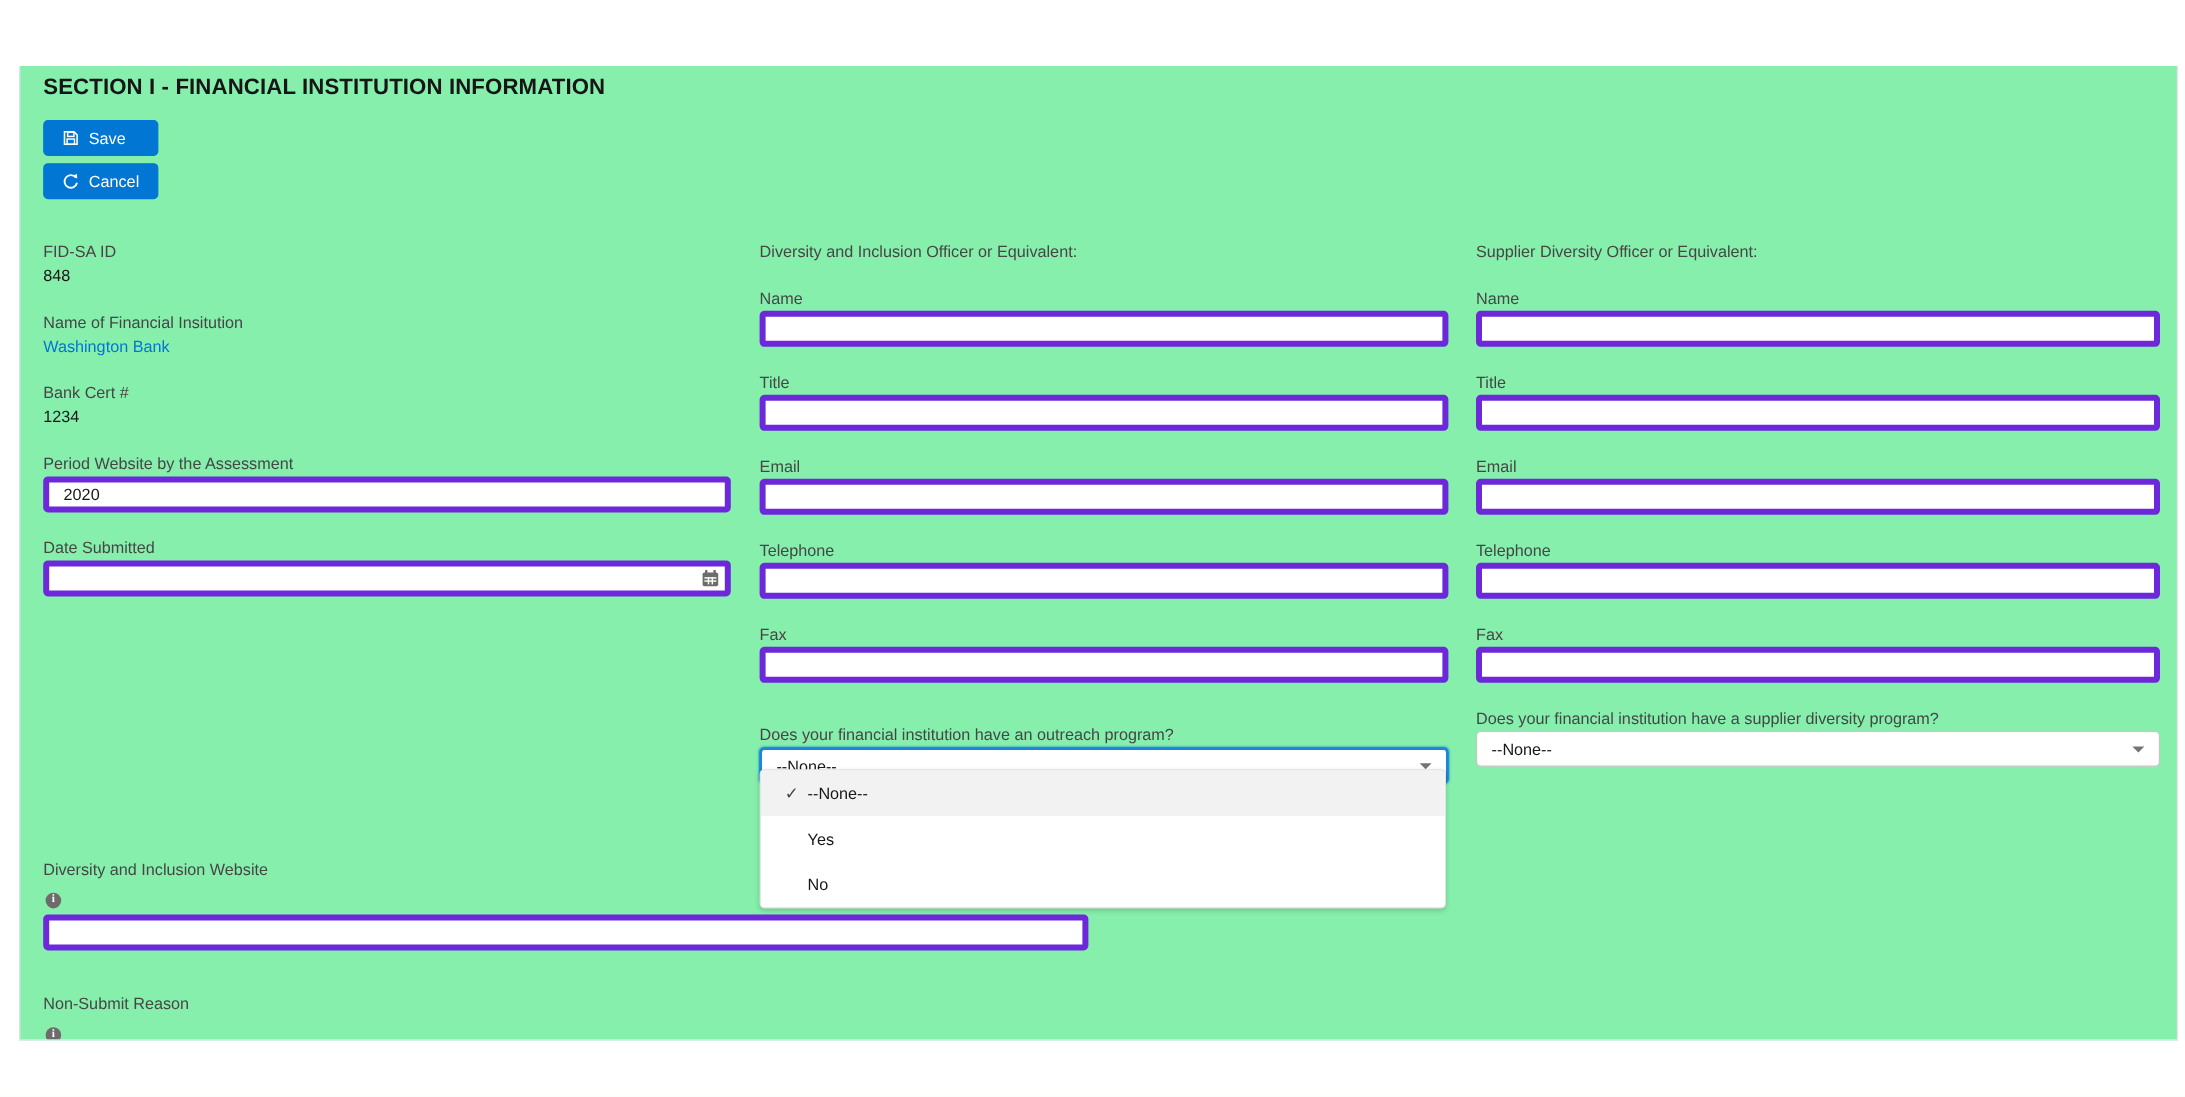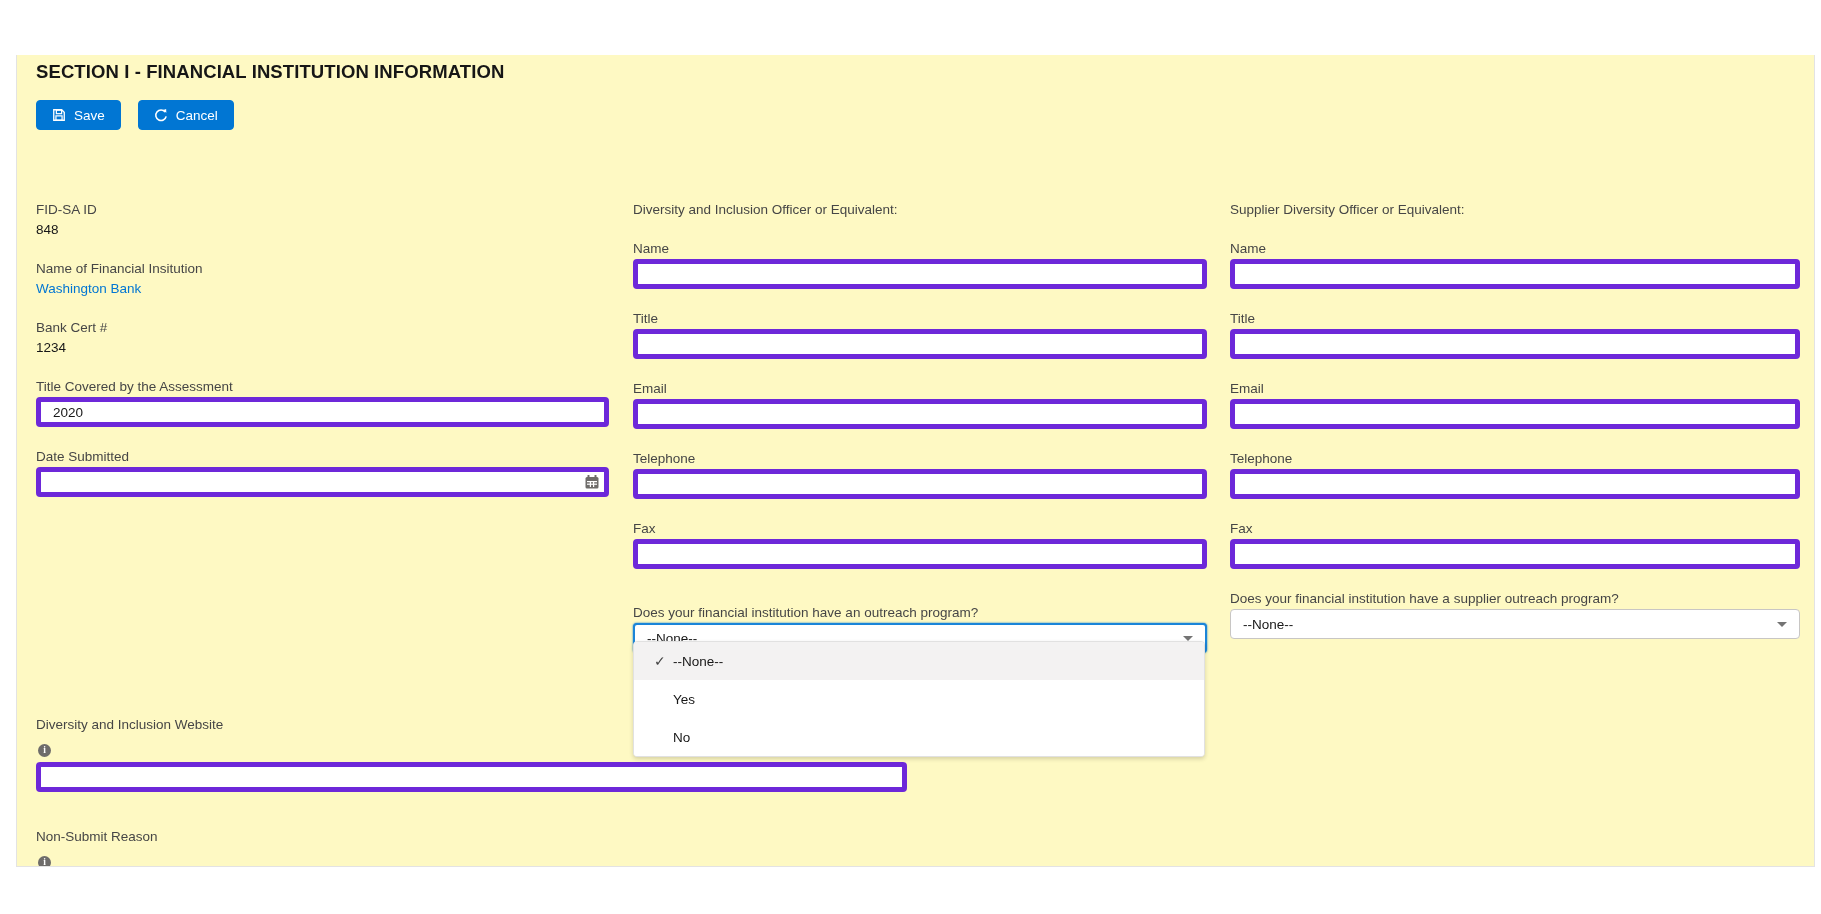--- a/index.html
+++ b/index.html
@@ -2,29 +2,29 @@
 <html><head>
 <meta charset="utf-8">
 <style>
   * { box-sizing: border-box; margin: 0; padding: 0; }
   html, body { width: 1821px; height: 914px; background: #ffffff; overflow: hidden; }
   body { position: relative; font-family: "Liberation Sans", sans-serif; color: #464646; }
 
   .card {
     position: absolute; left: 16px; top: 55px; width: 1799px; height: 812px;
     border-left: 1px solid #e3e3e3; border-right: 1px solid #e3e3e3; border-bottom: 1px solid #e3e3e3;
-    background: #fef9c3; overflow: hidden;
+    background: #86efac; overflow: hidden;
   }
 
   .section-title {
     position: absolute; left: 19px; top: 6px;
     font-size: 18.5px; font-weight: bold; color: #161616; letter-spacing: 0.1px;
   }
 
-  .btn-row { position: absolute; left: 19px; top: 45px; display: flex; gap: 17px; }
+  .btn-row { position: absolute; left: 19px; top: 45px; display: flex; gap: 6px; flex-direction: column; }
   .btn {
     display: inline-flex; align-items: center; gap: 8px;
     height: 30px; padding: 0 15px; border: 1px solid #0176d3; border-radius: 4px;
     background: #0176d3; color: #fff; font-size: 13.5px; font-family: inherit; cursor: pointer;
   }
   .btn svg { display: block; }
 
   .label { font-size: 13.5px; color: #464646; line-height: 16px; display: block; }
   .value { font-size: 13.5px; color: #171717; line-height: 16px; display: block; }
   .link  { font-size: 13.5px; color: #0176d3; line-height: 16px; display: block; text-decoration: none; cursor: pointer; }
@@ -125,21 +125,21 @@
     </div>
     <div class="ro-group">
       <span class="label">Name of Financial Insitution</span>
       <a class="link">Washington Bank</a>
     </div>
     <div class="ro-group">
       <span class="label">Bank Cert #</span>
       <span class="value">1234</span>
     </div>
     <div class="field">
-      <span class="label">Title Covered by the Assessment</span>
+      <span class="label">Period Website by the Assessment</span>
       <input class="text-input" type="text" value="2020" style="">
     </div>
     <div class="field">
       <span class="label">Date Submitted</span>
       <div class="input-wrap">
         <input class="text-input" type="text" value="" style="">
         <button class="cal-btn">
           <svg width="16" height="16" viewBox="0 0 16 16">
             <rect x="3.5" y="1" width="2" height="3.5" rx="0.5" fill="#6e6c6a"></rect>
             <rect x="10.5" y="1" width="2" height="3.5" rx="0.5" fill="#6e6c6a"></rect>
@@ -216,21 +216,21 @@
     </div>
     <div class="field">
       <span class="label">Telephone</span>
       <input class="text-input" type="text" value="" style="">
     </div>
     <div class="field">
       <span class="label">Fax</span>
       <input class="text-input" type="text" value="" style="">
     </div>
     <div class="field" style="margin-bottom:0;">
-      <span class="label">Does your financial institution have a supplier outreach program?</span>
+      <span class="label">Does your financial institution have a supplier diversity program?</span>
       <div class="combobox">
         <span class="cb-text">--None--</span>
         <span class="triangle"></span>
       </div>
     </div>
   </div>
 
   <div class="bottom-block bb-website">
     <span class="label">Diversity and Inclusion Website</span>
     <span class="info-icon">i</span>

